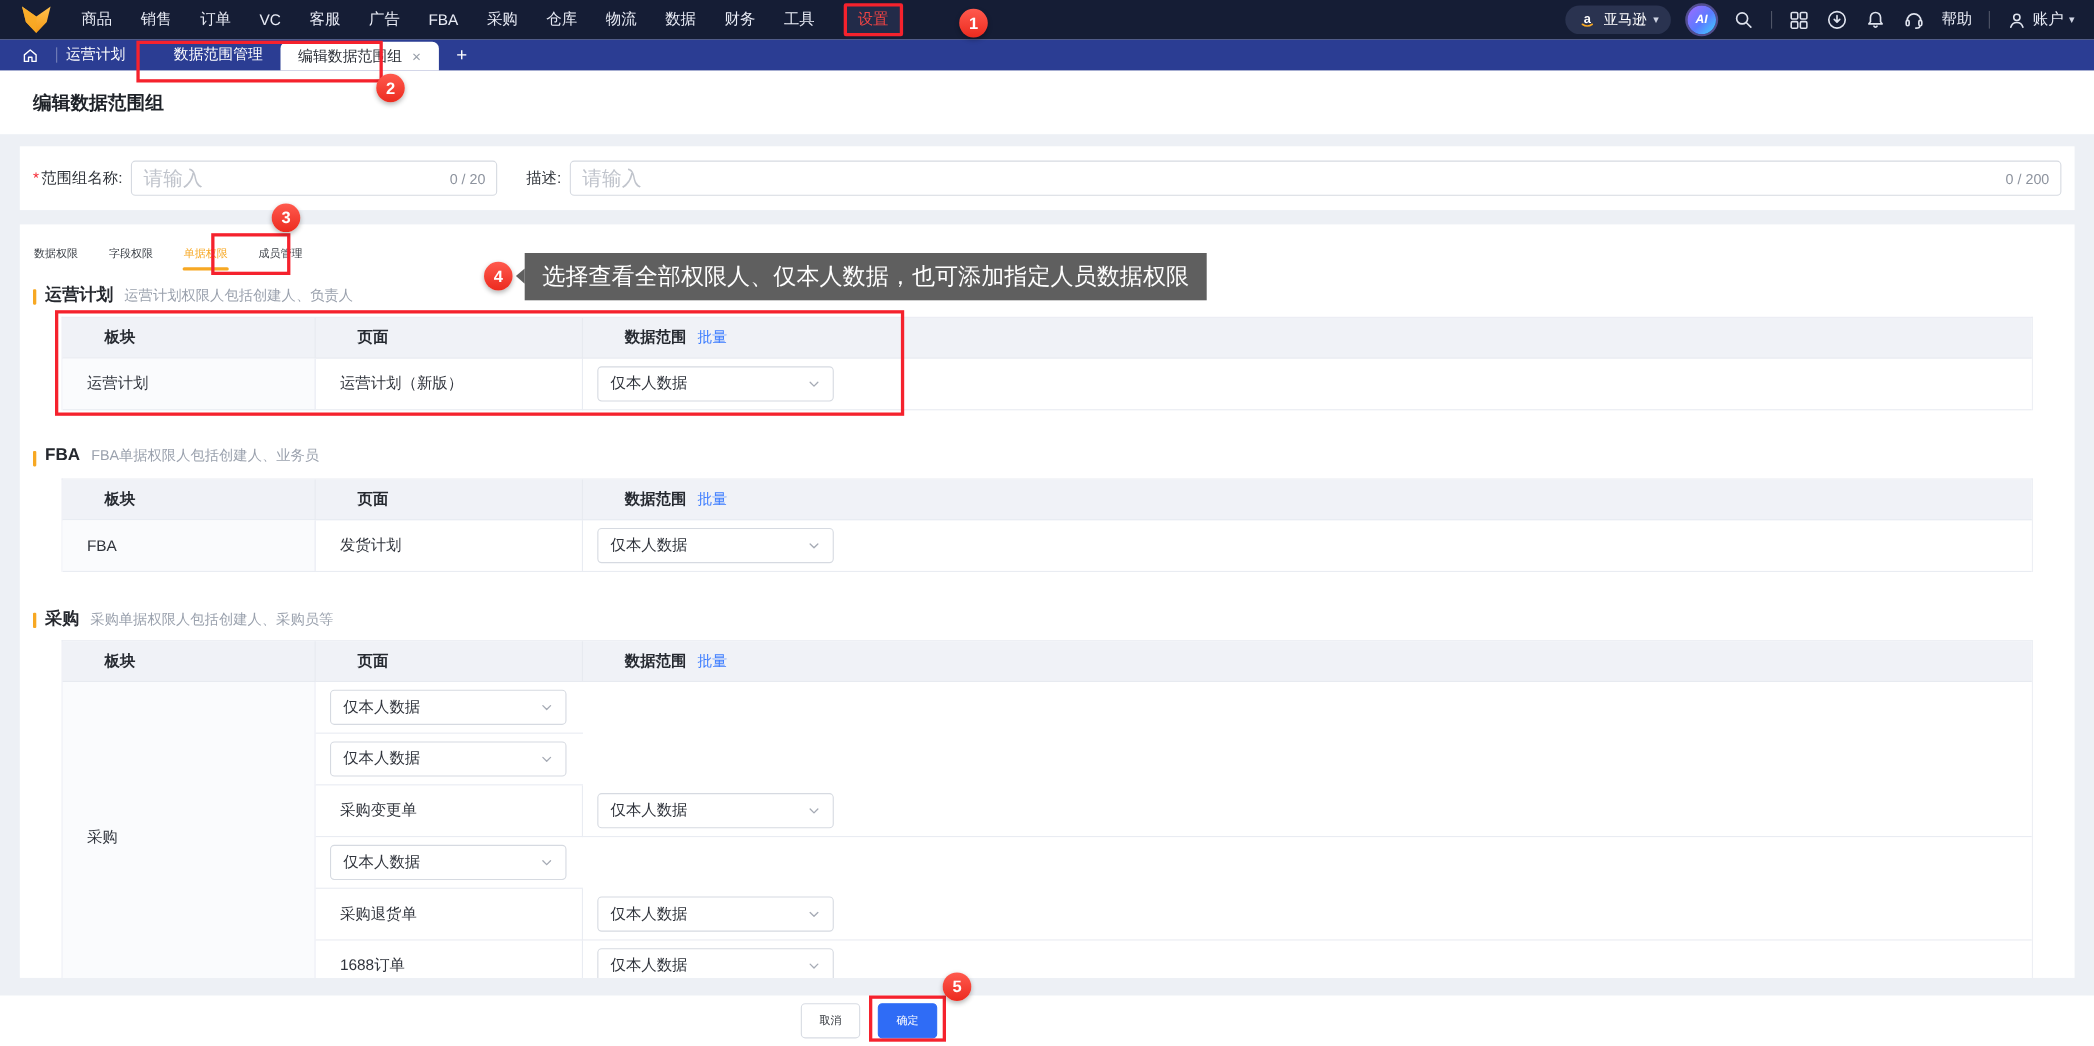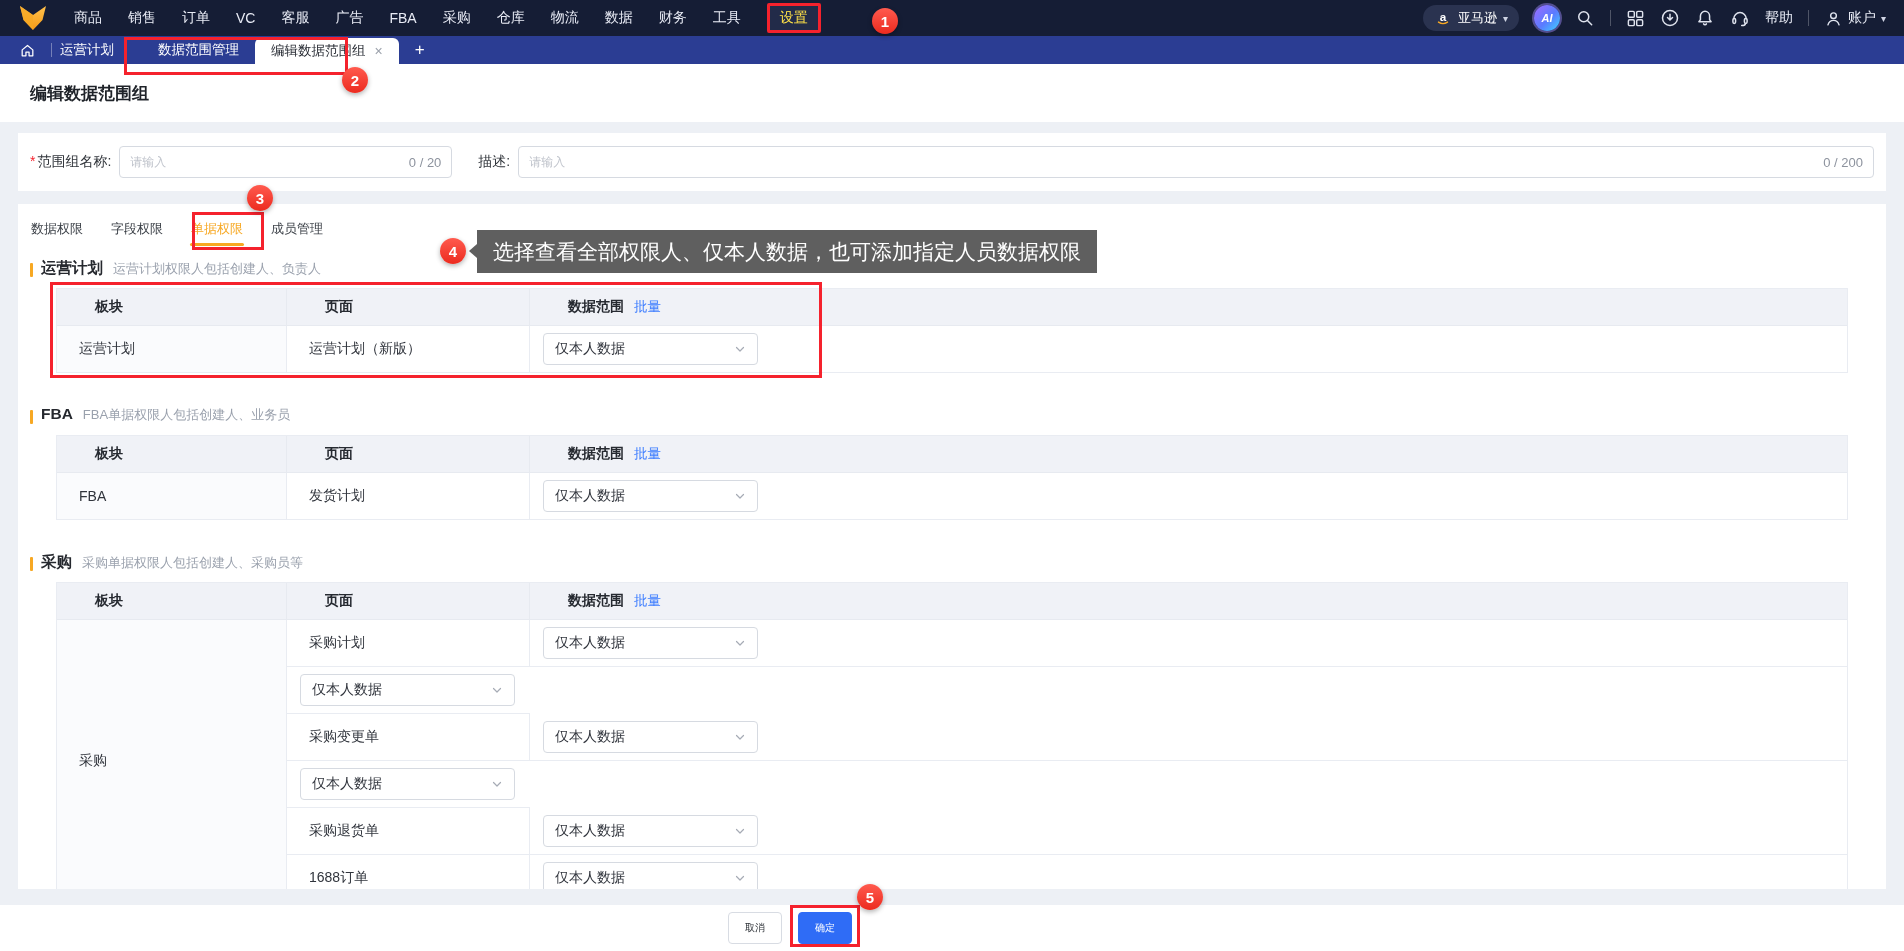--- a/index.html
+++ b/index.html
@@ -8,21 +8,21 @@
     font-family: "Liberation Sans", "DejaVu Sans", sans-serif;
     background:#edf0f5; color:#30343c; position:relative;
   }
   svg { display:block; }
 
   
   .nav { height:36px; background:#151d35; display:flex; align-items:center; padding:12px 18px; position:relative; z-index:10; }
   .logo { width:30px; height:26px; margin-right:26px; cursor:pointer; }
   .nav-items { display:flex; align-items:center; gap:26px; }
   .nav-item { color:#e8ebf5; font-size:14px; cursor:pointer; white-space:nowrap; }
-  .nav-item.settings { color:#fde047; background:#222b49; border:3px solid #f5222d; padding:3px 10px; border-radius:2px; }
+  .nav-item.settings { color:#ef4444; background:#222b49; border:3px solid #f5222d; padding:3px 10px; border-radius:2px; }
   .nav-right { margin-left:auto; display:flex; align-items:center; gap:15px; color:#dfe3ee; }
   .mk-pill { display:flex; align-items:center; gap:6px; background:#2a3350; border-radius:14px; height:26px; padding:0 11px; cursor:pointer; }
   .mk-pill .mk-label { font-size:13px; color:#fff; }
   .caret { font-size:10px; color:#cfd4e4; }
   .ai-badge { width:26px; height:26px; border-radius:50%; background:linear-gradient(135deg,#a06bff 0%,#5a7bff 55%,#3fd4ff 100%);
     box-shadow:0 0 0 2px rgba(160,140,255,.45); color:#fff; font-weight:bold; font-size:11px; font-style:italic;
     display:flex; align-items:center; justify-content:center; cursor:pointer; }
   .nav-divider { width:1px; height:16px; background:rgba(255,255,255,.25); }
   .nav-icon { cursor:pointer; }
   .nav-text { font-size:14px; color:#e8ebf5; cursor:pointer; }
@@ -43,30 +43,30 @@
   .title-strip { height:58px; background:#fff; display:flex; align-items:center; padding:0 30px; }
   .page-title { font-size:17px; font-weight:bold; color:#1f2329; }
 
   .gap11 { height:11px; } .gap13 { height:13px; } .gap16 { height:16px; }
 
   
   .form-card { height:58px; margin:0 18px; background:#fff; display:flex; align-items:center; padding:0 12px 0 12px; }
   .f-label { font-size:14px; color:#31353b; margin-right:8px; white-space:nowrap; }
   .req { color:#f5222d; margin-right:2px; }
   .inputwrap { display:flex; align-items:center; border:1px solid #d6dae1; border-radius:4px; height:32px; background:#fff; padding:0 10px; }
-  .inputwrap input { border:none; outline:none; flex:1; font-size:12px; color:#30343c; font-family:inherit; min-width:0; }
+  .inputwrap input { border:none; outline:none; flex:1; font-size:18px; color:#30343c; font-family:inherit; min-width:0; }
   .inputwrap input::placeholder { color:#c0c4cc; }
   .counter { font-size:13px; color:#8d939e; margin-left:8px; white-space:nowrap; }
   .w-name { width:333px; margin-right:26px; }
   .w-desc { flex:1; }
 
   
   .main-card { height:685px; margin:0 18px; background:#fff; overflow:hidden; padding:14px 12px 0 12px; }
   .perm-tabs { display:flex; align-items:flex-end; gap:26px; height:28px; position:relative; }
-  .perm-tab { font-size:13px; color:#3a3f46; padding:0 1px 8px; cursor:pointer; position:relative; }
+  .perm-tab { font-size:10px; color:#3a3f46; padding:0 1px 8px; cursor:pointer; position:relative; }
   .perm-tab.active { color:#f7a823; font-weight:500; }
   .perm-tab.active::after { content:""; position:absolute; left:0; right:0; bottom:0; height:3px; background:#f7a823; border-radius:2px; }
 
   .sec-title { display:flex; align-items:baseline; margin-top:12px; height:24px; }
   .sec-bar { width:3px; height:14px; background:#f7a823; border-radius:1px; margin-right:8px; align-self:center; }
   .sec-name { font-size:15.5px; font-weight:bold; color:#25282e; margin-right:10px; }
   .sec-sub { font-size:13px; color:#9aa1ad; }
   .mt32 { margin-top:32px; }
 
   .ptable { margin:6px 26px 0 26px; border:1px solid #e9ecf2; border-bottom:none; }
@@ -310,21 +310,20 @@
       <div class="th">页面</div>
       <div class="th">
         <span>数据范围</span>
         <span class="batch">批量</span>
       </div>
     </div>
     <div class="tbody3">
       <div class="mergecell">采购</div>
       <div class="rows3">
         <div class="trow3">
-          <div class="td">采购计划</div>
           <div class="td sel-cell">
             <div class="select">
                 <span>仅本人数据</span>
                 <svg width="12" height="12" viewBox="0 0 24 24" fill="none" stroke="#a6abb5" stroke-width="2.4" stroke-linecap="round" stroke-linejoin="round">
                   <path d="M5 9 l7 7 7-7"></path>
                 </svg>
               </div>
           </div>
         </div>
         <div class="trow3">

